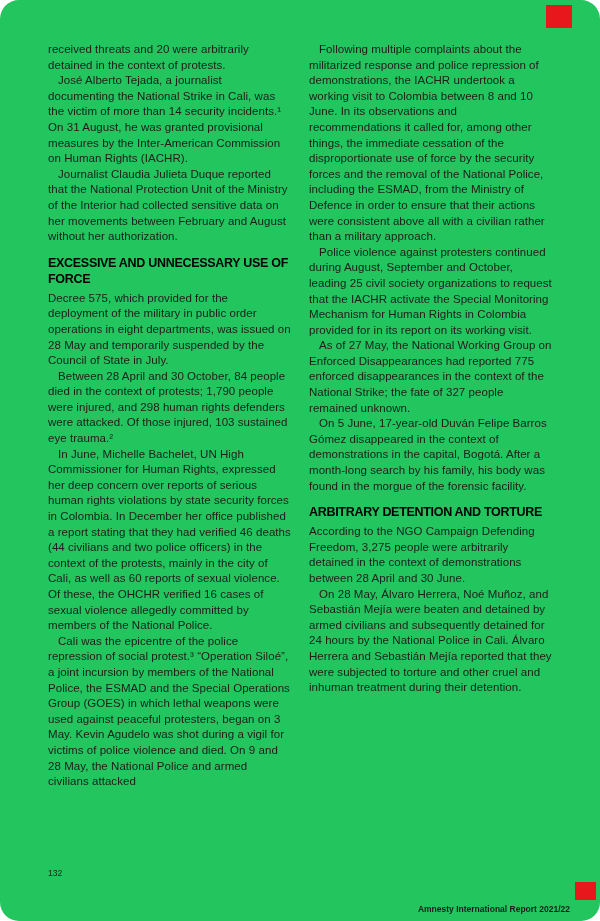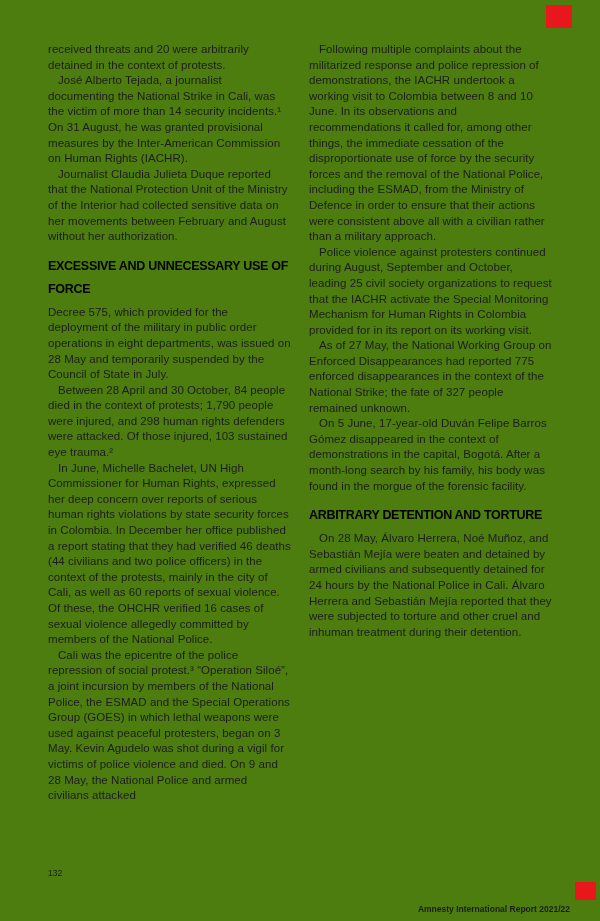--- a/index.html
+++ b/index.html
@@ -1,35 +1,36 @@
 <!DOCTYPE html>
 <html><head>
 <meta charset="utf-8">
 <style>
   html,body { margin:0; padding:0; background:#ffffff; }
   .page {
     position:relative;
     width:600px; height:921px;
-    background:#4d7c0f;
+    background:#22c55e;
     font-family:"Liberation Sans", sans-serif;
     color:#1d1d1d;
     overflow:hidden;
+    border-radius:19px;
   }
   .mark { position:absolute; }
   .mark-top { top:5px; right:28px; width:26px; height:23px; }
   .columns {
     position:absolute;
     top:42px; left:48px; width:504px;
     display:flex; gap:18px;
   }
   .col { width:243px; font-size:11.5px; line-height:15.6px; letter-spacing:0.05px; }
   .para { margin:0; }
   .para.indent { text-indent:10px; }
   .heading {
-    font-size:12.5px; line-height:23px;
+    font-size:12.5px; line-height:16px;
     font-weight:bold; letter-spacing:-0.3px;
     color:#000000;
     margin:10px 0 4px 0;
     text-transform:uppercase;
   }
   .footer {
     position:absolute;
     left:48px; right:4px; bottom:7px;
     display:flex; 
   }
@@ -57,20 +58,21 @@
       <p class="para indent">In June, Michelle Bachelet, UN High Commissioner for Human Rights, expressed her deep concern over reports of serious human rights violations by state security forces in Colombia. In December her office published a report stating that they had verified 46 deaths (44 civilians and two police officers) in the context of the protests, mainly in the city of Cali, as well as 60 reports of sexual violence. Of these, the OHCHR verified 16 cases of sexual violence allegedly committed by members of the National Police.</p>
       <p class="para indent">Cali was the epicentre of the police repression of social protest.³ “Operation Siloé”, a joint incursion by members of the National Police, the ESMAD and the Special Operations Group (GOES) in which lethal weapons were used against peaceful protesters, began on 3 May. Kevin Agudelo was shot during a vigil for victims of police violence and died. On 9 and 28 May, the National Police and armed civilians attacked</p>
     </div>
 
     <div class="col">
       <p class="para indent">Following multiple complaints about the militarized response and police repression of demonstrations, the IACHR undertook a working visit to Colombia between 8 and 10 June. In its observations and recommendations it called for, among other things, the immediate cessation of the disproportionate use of force by the security forces and the removal of the National Police, including the ESMAD, from the Ministry of Defence in order to ensure that their actions were consistent above all with a civilian rather than a military approach.</p>
       <p class="para indent">Police violence against protesters continued during August, September and October, leading 25 civil society organizations to request that the IACHR activate the Special Monitoring Mechanism for Human Rights in Colombia provided for in its report on its working visit.</p>
       <p class="para indent">As of 27 May, the National Working Group on Enforced Disappearances had reported 775 enforced disappearances in the context of the National Strike; the fate of 327 people remained unknown.</p>
       <p class="para indent">On 5 June, 17-year-old Duván Felipe Barros Gómez disappeared in the context of demonstrations in the capital, Bogotá. After a month-long search by his family, his body was found in the morgue of the forensic facility.</p>
       <h2 class="heading">ARBITRARY DETENTION AND TORTURE</h2>
+      <p class="para">According to the NGO Campaign Defending Freedom, 3,275 people were arbitrarily detained in the context of demonstrations between 28 April and 30 June.</p>
       <p class="para indent">On 28 May, Álvaro Herrera, Noé Muñoz, and Sebastián Mejía were beaten and detained by armed civilians and subsequently detained for 24 hours by the National Police in Cali. Álvaro Herrera and Sebastián Mejía reported that they were subjected to torture and other cruel and inhuman treatment during their detention.</p>
     </div>
 
   </div>
 
   <div class="footer">
     <span class="page-num">132</span>
     <span class="footer-right">
       <span class="report-title">Amnesty International Report 2021/22</span>
       <span class="mark-bottom" style="background: rgb(232, 23, 28);"></span>

